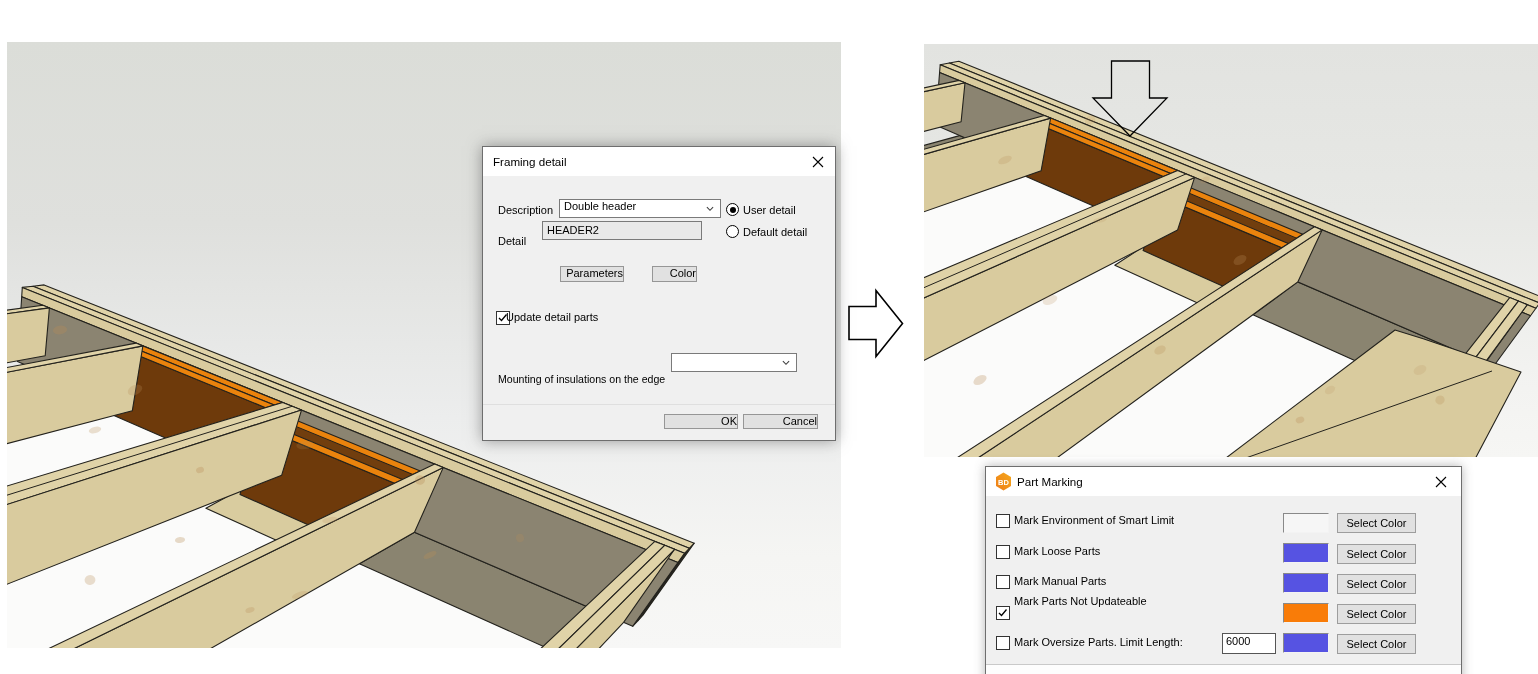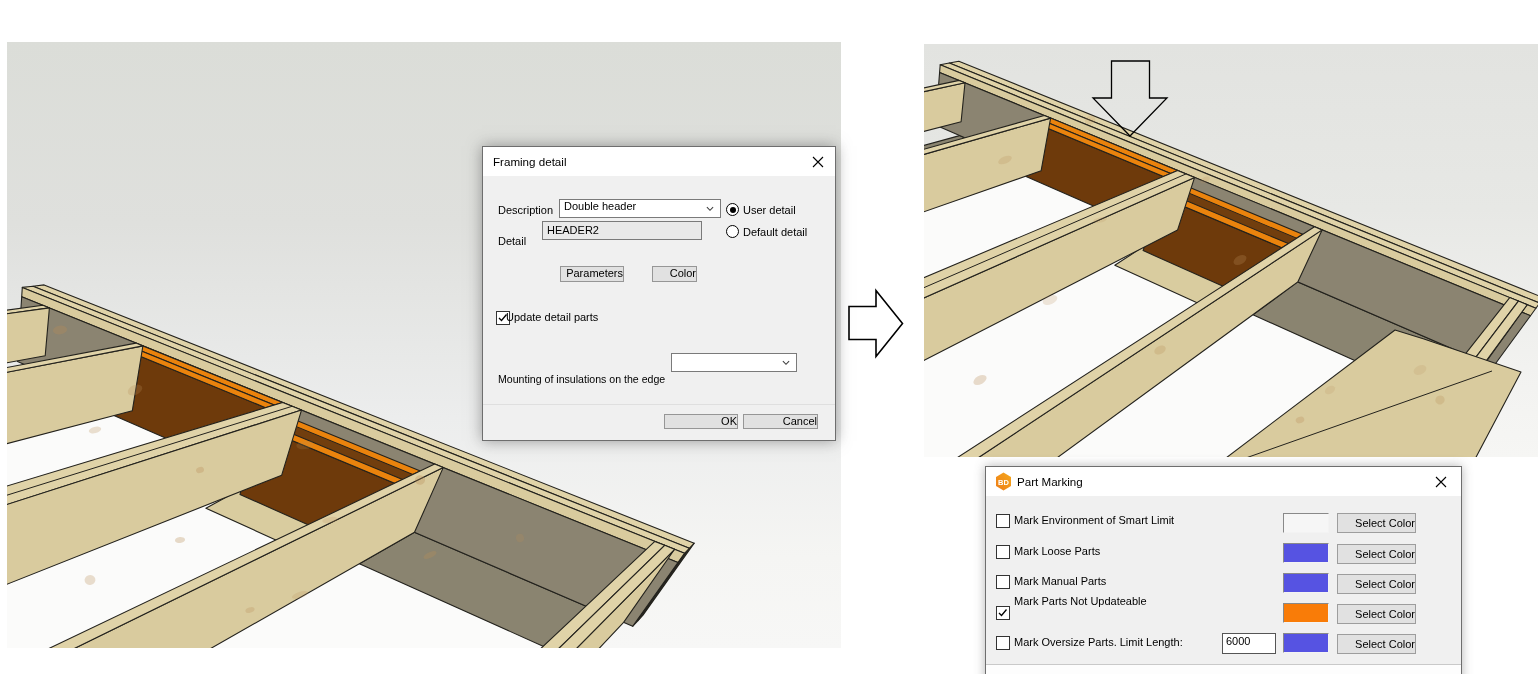--- a/index.html
+++ b/index.html
@@ -16,21 +16,21 @@
 .lbl{position:absolute;font-size:11px;color:#000;white-space:nowrap}
 .btn{position:absolute;background:#e1e1e1;border:1px solid #969696;font-size:11px;
  color:#000;text-align:right;line-height:12px}
 .cbox{position:absolute;width:12px;height:12px;background:#fff;border:1px solid #333}
 .combo{position:absolute;background:#fff;border:1px solid #7a7a7a}
 .chev{position:absolute;right:5px;top:5px;width:8px;height:8px}
 #dlg1{left:482px;top:146px;width:352px;height:293px;box-shadow:0 0 14px rgba(80,80,80,.55)}
 #dlg2{left:985px;top:466px;width:475px;height:230px;box-shadow:0 0 10px rgba(90,90,90,.45)}
 .sw{position:absolute;width:44px;height:18px;border-top:1.5px solid #898989;border-left:1.5px solid #898989;border-right:1px solid #f3f3f3;border-bottom:1px solid #f3f3f3}
 .scbtn{position:absolute;width:77px;height:18px;background:#e1e1e1;border:1px solid #9d9d9d;
- font-size:11px;text-align:right;line-height:18px}
+ font-size:11px;text-align:center;line-height:18px}
 .radio{position:absolute;width:11px;height:11px;border:1px solid #000;border-radius:50%;background:#fff}
 </style></head><body>
 
 <div id="v1">
     <svg id="svgL" width="834" height="606" viewBox="7 42 834 606">
       <polygon points="-2187.4,821.9 -2144.2,992.3 125.8,408.0 43.8,372.7" fill="#fbfbfa"></polygon>
 <polygon points="-2140.4,1007.0 -2054.6,1345.1 264.0,467.5 132.3,410.8" fill="#fbfbfa"></polygon>
 <polygon points="-2041.3,1397.6 -1930.9,1832.5 406.5,528.9 281.7,475.2" fill="#fbfbfa"></polygon>
 <polygon points="-1922.7,1864.7 -1663.9,2884.5 605.5,614.6 414.5,532.3" fill="#fbfbfa"></polygon>
 <polygon points="-13.7,384.2 71.3,422.0 125.8,408.0 43.8,372.7" fill="#8a8470" stroke="#23221d" stroke-width="1.1" stroke-linejoin="round"></polygon>

